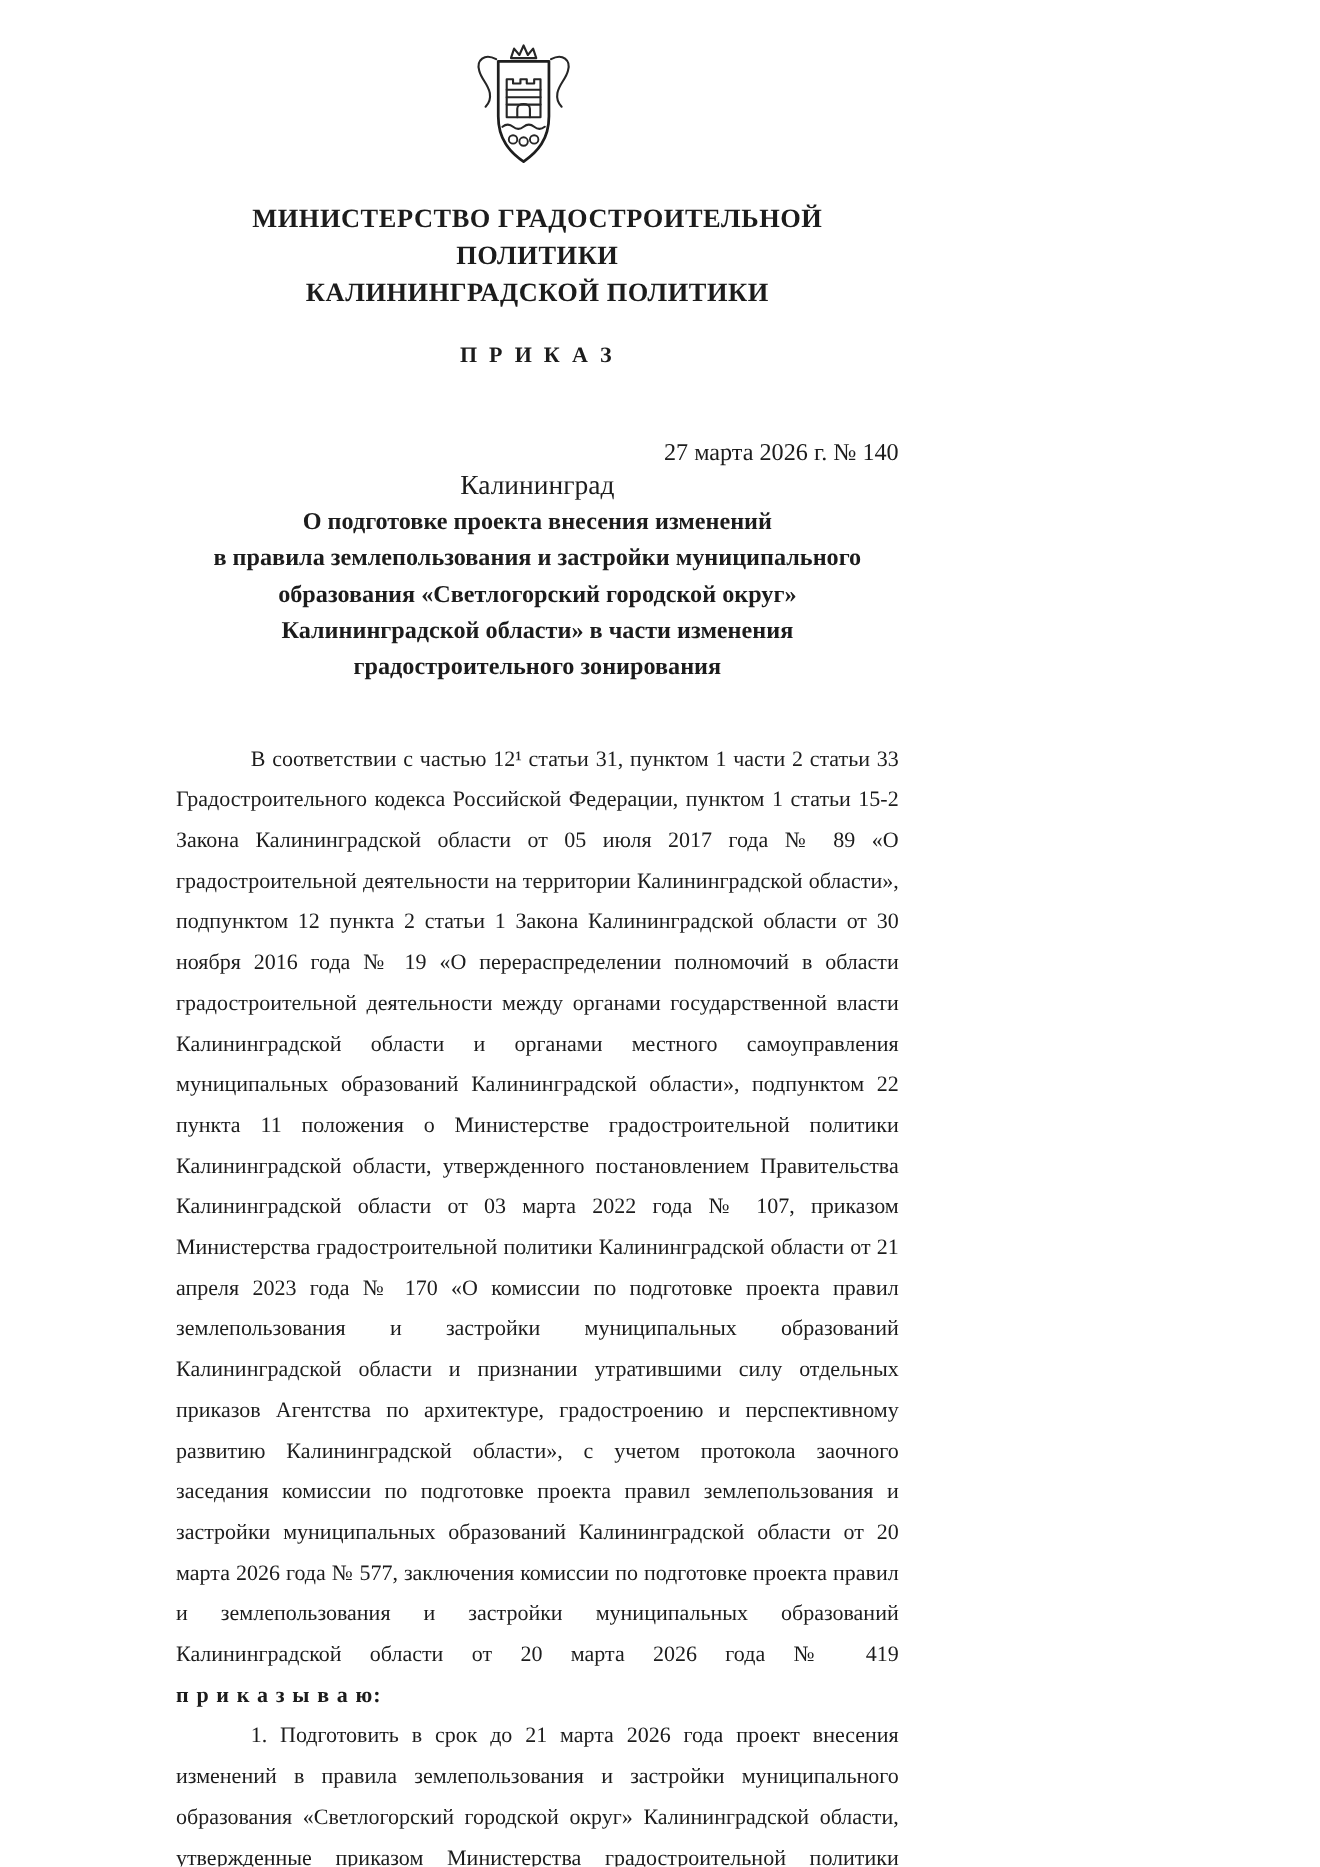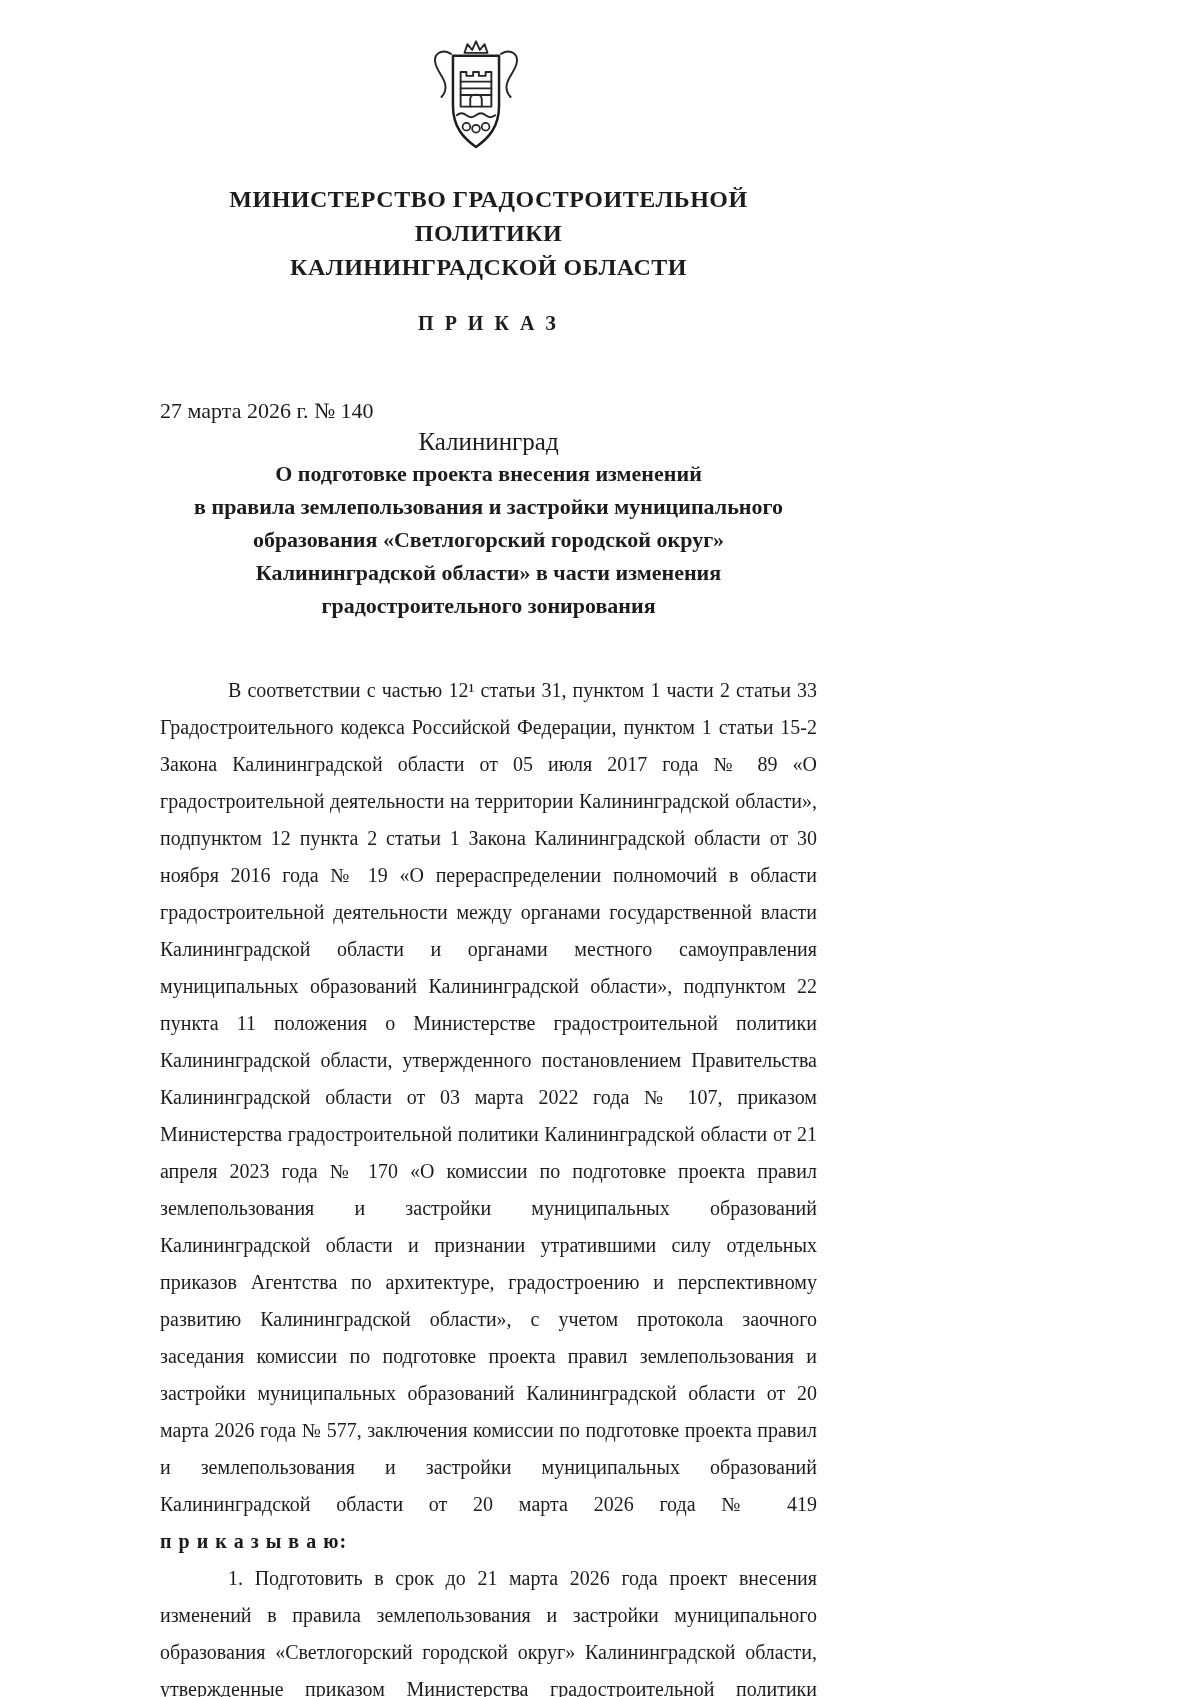--- a/index.html
+++ b/index.html
@@ -39,21 +39,21 @@
   }
   .doc-type {
     margin-top: 28px;
     text-align: center;
     font-weight: bold;
     font-size: 20px;
     letter-spacing: 3px;
   }
   .date-line {
     margin-top: 60px;
-    text-align: left;
+    text-align: right;
     font-size: 22px;
     line-height: 31px;
   }
   .city {
     text-align: center;
     font-size: 25px;
     line-height: 31px;
   }
   .doc-title {
     text-align: center;
@@ -124,21 +124,21 @@
       <circle class="dot" cx="40" cy="92" r="4"></circle>
       <circle class="dot" cx="50" cy="94" r="4"></circle>
       <circle class="dot" cx="60" cy="92" r="4"></circle>
     </svg>
   </div>
 
   <div class="content">
 
     <div class="ministry">
       <div>МИНИСТЕРСТВО ГРАДОСТРОИТЕЛЬНОЙ ПОЛИТИКИ</div>
-      <div>КАЛИНИНГРАДСКОЙ ОБЛАСТИ</div>
+      <div>КАЛИНИНГРАДСКОЙ ПОЛИТИКИ</div>
     </div>
 
     <div class="doc-type">П Р И К А З</div>
 
     <div class="date-line">27 марта 2026 г. № 140</div>
 
     <div class="city">Калининград</div>
 
     <div class="doc-title">О подготовке проекта внесения изменений
 в правила землепользования и застройки муниципального

